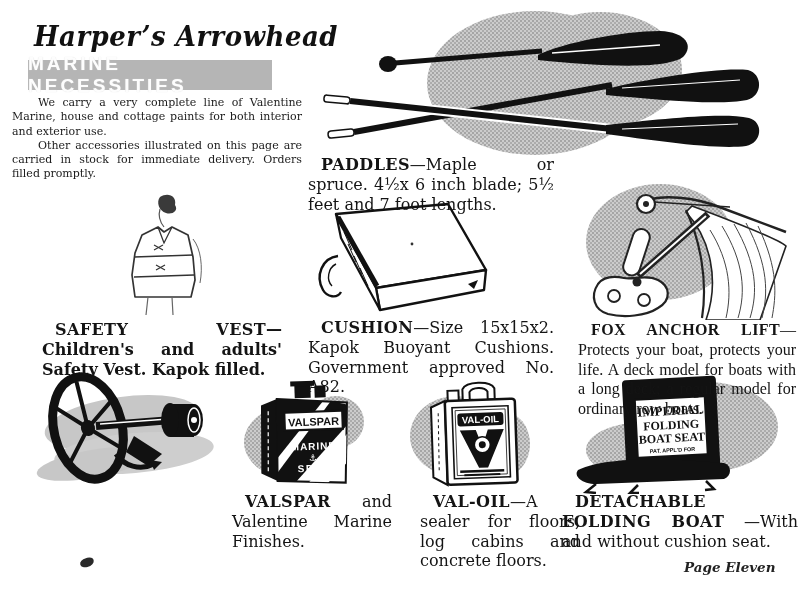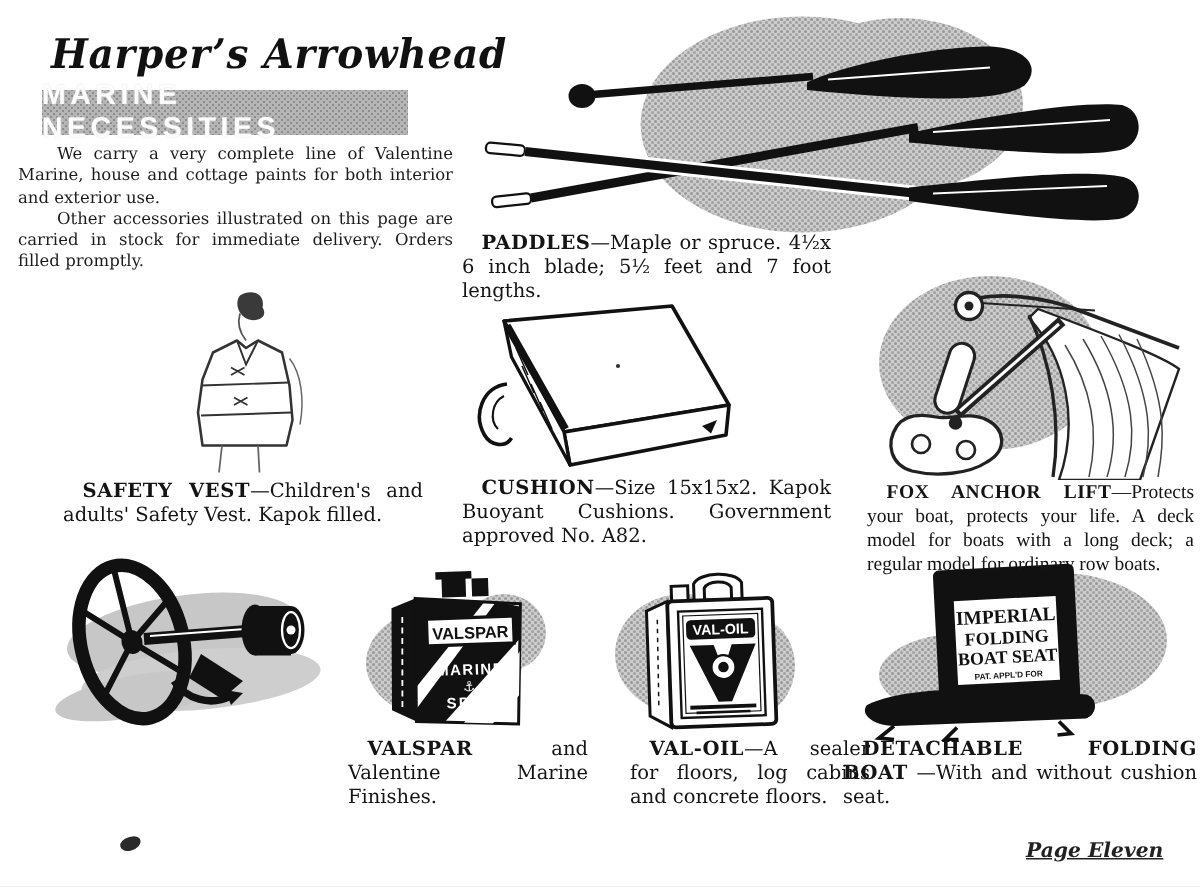--- a/index.html
+++ b/index.html
@@ -16,44 +16,44 @@
           background-image:radial-gradient(#8d8d8d 22%,transparent 23%),radial-gradient(#8d8d8d 22%,transparent 23%);
           background-size:4px 4px;background-position:0 0,2px 2px;}
   #banner span{font-family:"Liberation Sans",sans-serif;font-weight:bold;font-size:19px;color:#fdfdfd;
                letter-spacing:3px;text-shadow:0 0 1px #d9d9d9;}
 
   
   #intro{left:12px;top:96px;width:290px;font-size:11px;line-height:1.3;text-align:justify;color:#1b1b1b;}
   #intro p{margin:0;text-indent:26px;}
 
   
-  .cap{font-size:13px;line-height:1.24;text-align:justify;text-indent:13px;color:#141414;margin:0;}
+  .cap{font-size:16px;line-height:1.24;text-align:justify;text-indent:13px;color:#141414;margin:0;}
   .cap b{letter-spacing:0.4px;}
 
   #cap-paddles{left:308px;top:155px;width:246px;}
   #cap-oars{left:560px;top:157px;width:232px;}
-  #cap-vest{left:42px;top:320px;width:240px;}
+  #cap-vest{left:42px;top:320px;width:240px;font-weight:bold;}
   #cap-cushion{left:308px;top:318px;width:246px;}
   #cap-anchor{left:578px;top:320px;width:218px;font-family:Liberation Serif, serif;}
   #cap-steering{left:40px;top:492px;width:174px;}
   #cap-valspar{left:232px;top:492px;width:160px;}
   #cap-valoil{left:420px;top:492px;width:160px;}
   #cap-seat{left:562px;top:492px;width:236px;}
 
   
   #il-paddles{left:300px;top:8px;}
   #il-vest{left:60px;top:185px;}
   #il-cushion{left:300px;top:192px;}
   #il-anchor{left:580px;top:180px;}
   #il-steering{left:22px;top:368px;}
   #il-valspar{left:240px;top:374px;}
   #il-valoil{left:404px;top:374px;}
   #il-seat{left:566px;top:372px;}
 
-  #page-number{left:684px;top:559px;font-style:italic;font-weight:bold;font-size:13.5px;color:#222;text-decoration:underline;}
+  #page-number{left:684px;top:559px;font-style:italic;font-weight:bold;font-size:13.5px;color:#222;}
   #ink-smudge{left:80px;top:558px;width:14px;height:9px;background:#2a2a2a;border-radius:50% 40% 55% 45%;
               transform:rotate(-15deg);}
 </style>
 </head>
 <body>
 
 <div id="page">
 
   <svg width="0" height="0" style="position:absolute">
     <defs>

